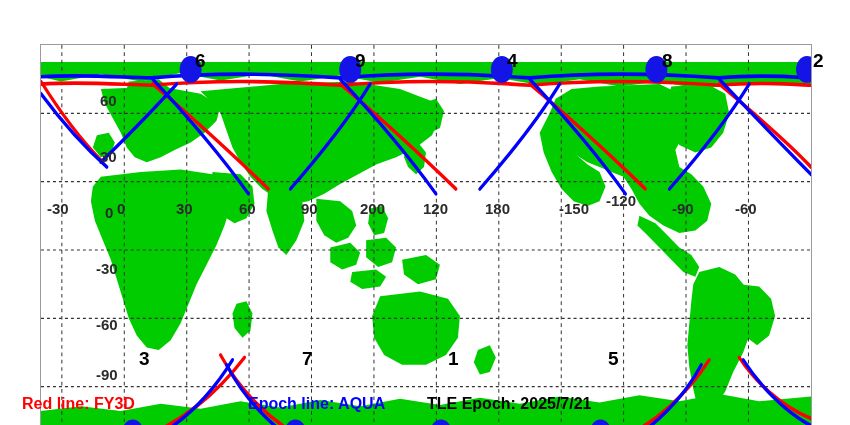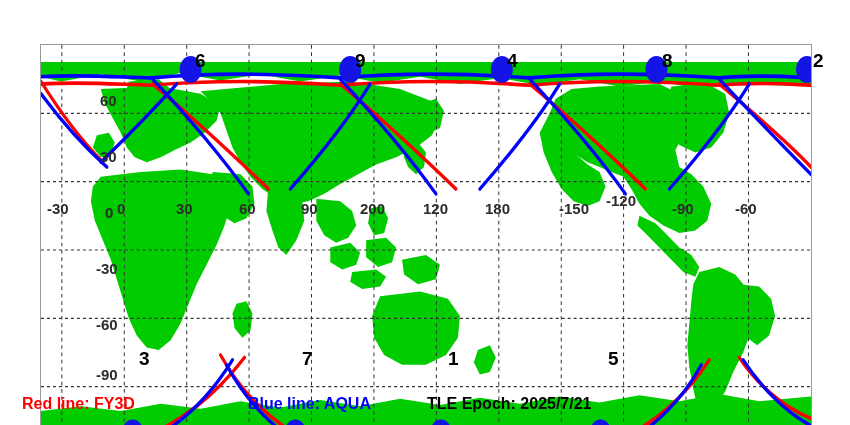--- a/index.html
+++ b/index.html
@@ -245,17 +245,17 @@
   <span class="marker-label" style="left:507px;top:51px;">4</span>
   <span class="marker-label" style="left:662px;top:51px;">8</span>
   <span class="marker-label" style="left:813px;top:51px;">2</span>
   <span class="marker-label" style="left:139px;top:349px;">3</span>
   <span class="marker-label" style="left:302px;top:349px;">7</span>
   <span class="marker-label" style="left:448px;top:349px;">1</span>
   <span class="marker-label" style="left:608px;top:349px;">5</span>
 
   <div id="legend">
     <span class="legend-item" id="legend-red">Red line: FY3D</span>
-    <span class="legend-item" id="legend-blue">Blue line: AQUA</span>
+    <span class="legend-item" id="legend-blue">Epoch line: AQUA</span>
     <span class="legend-item" id="legend-epoch">TLE Epoch: 2025/7/21</span>
   </div>
 
 </div>
 
 </body></html>

